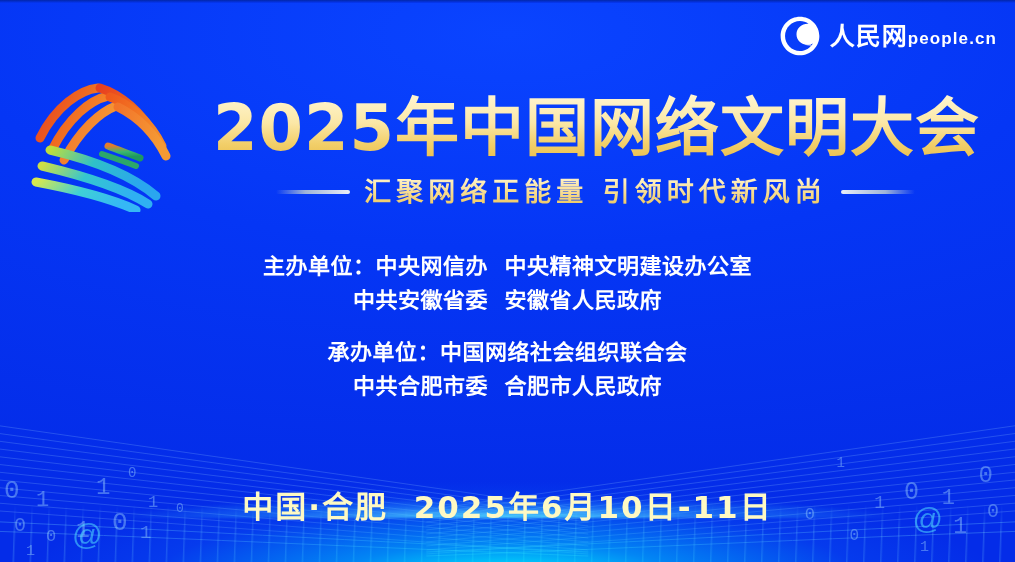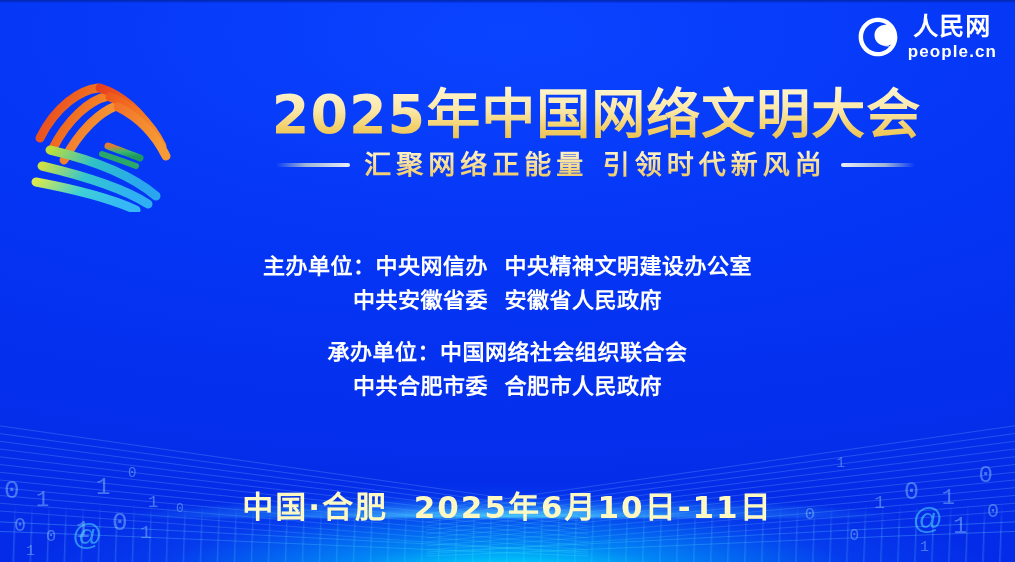--- a/index.html
+++ b/index.html
@@ -108,21 +108,21 @@
     position: absolute;
     top: 14px;
     right: 18px;
     display: flex;
     align-items: center;
     gap: 8px;
   }
   .people-logo .mark { display: block; }
   .people-logo .wordmark {
     display: flex;
-    flex-direction: column;
+    flex-direction: row;
     align-items: center;
     line-height: 1;
   }
   .people-logo .wm-cn {
     color: #ffffff;
     font-size: 25px;
     font-weight: 700;
     letter-spacing: 1px;
     font-family: "DejaVu Sans", "Liberation Sans", sans-serif;
   }
@@ -150,26 +150,26 @@
     height: 132px;
   }
   .titles {
     position: absolute;
     left: 190px;
     right: 20px;
     top: 0;
   }
   .main-title {
     color: #fbe6a2;
-    font-size: 54px;
+    font-size: 64px;
     font-weight: 700;
     letter-spacing: 1px;
     line-height: 1.08;
     text-align: center;
-    margin: 6px;
+    margin: 14px;
     padding-left: 8px;
     background: linear-gradient(180deg, #fff6d2 0%, #fbe7a6 42%, #f2cf6a 72%, #e8bc49 100%);
     -webkit-background-clip: text;
             background-clip: text;
     -webkit-text-fill-color: transparent;
     font-family: "DejaVu Sans", "Liberation Sans", sans-serif;
   }
   .sub-title-row {
     display: flex;
     align-items: center;

